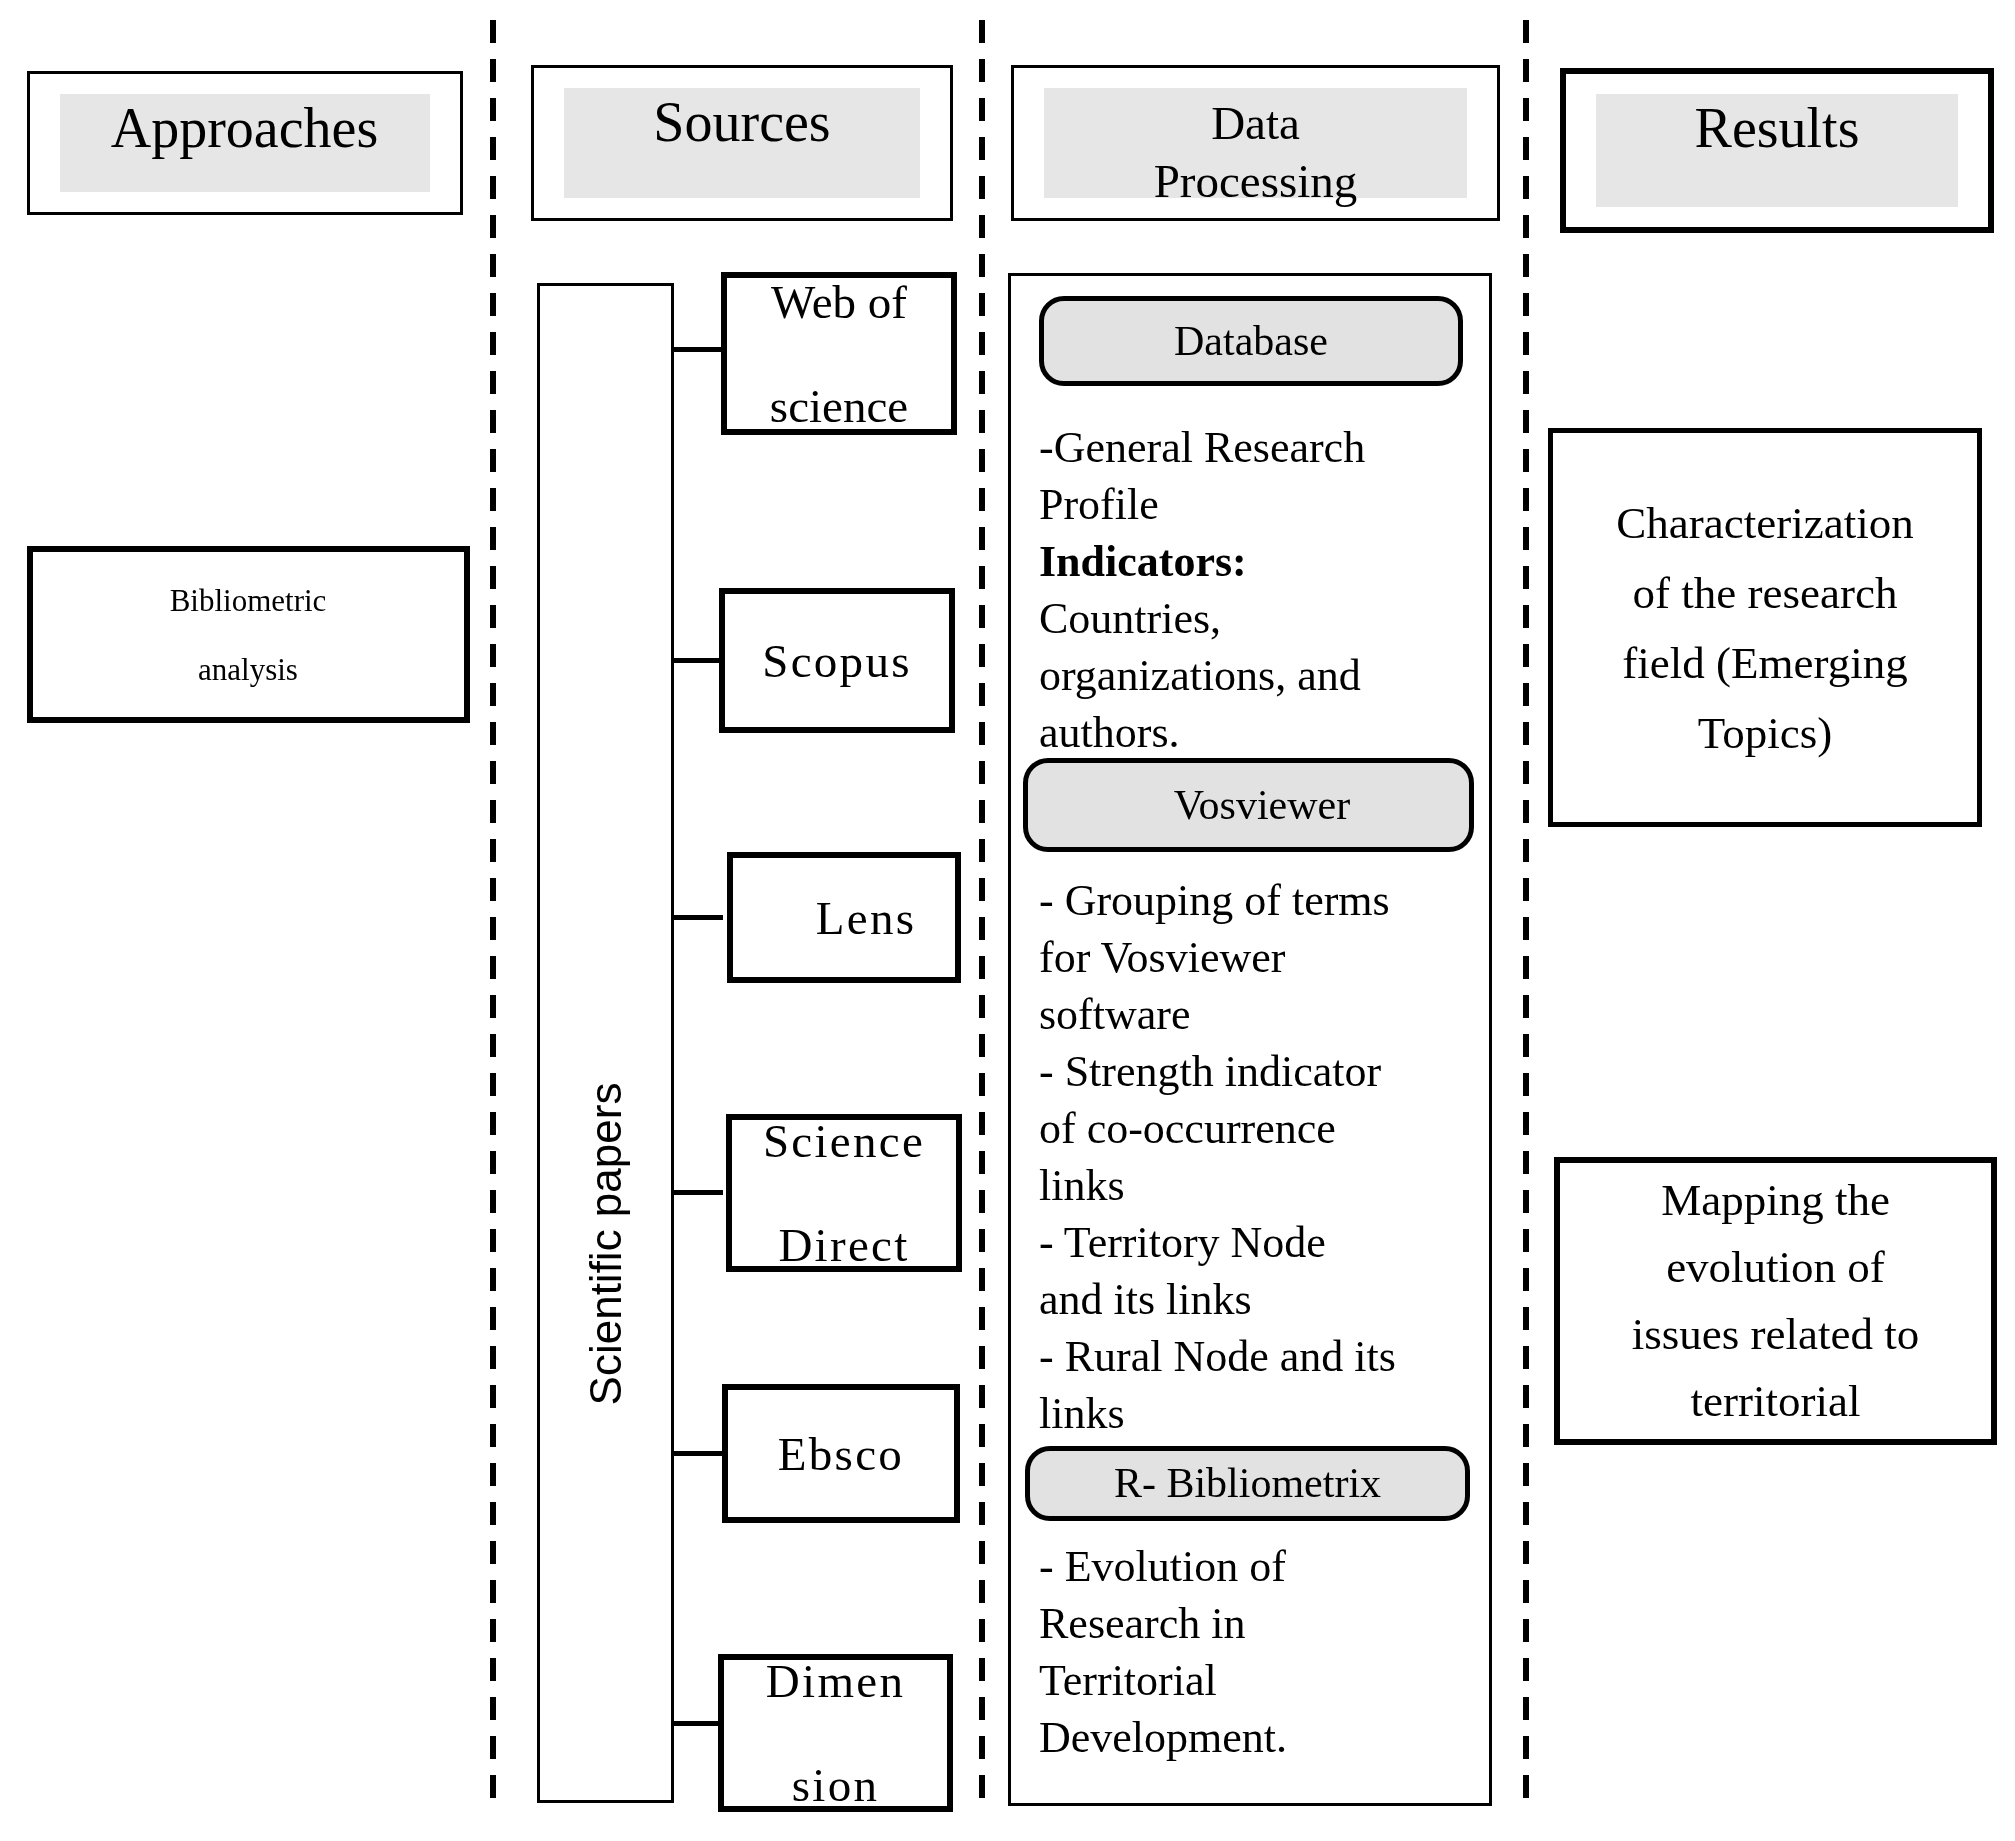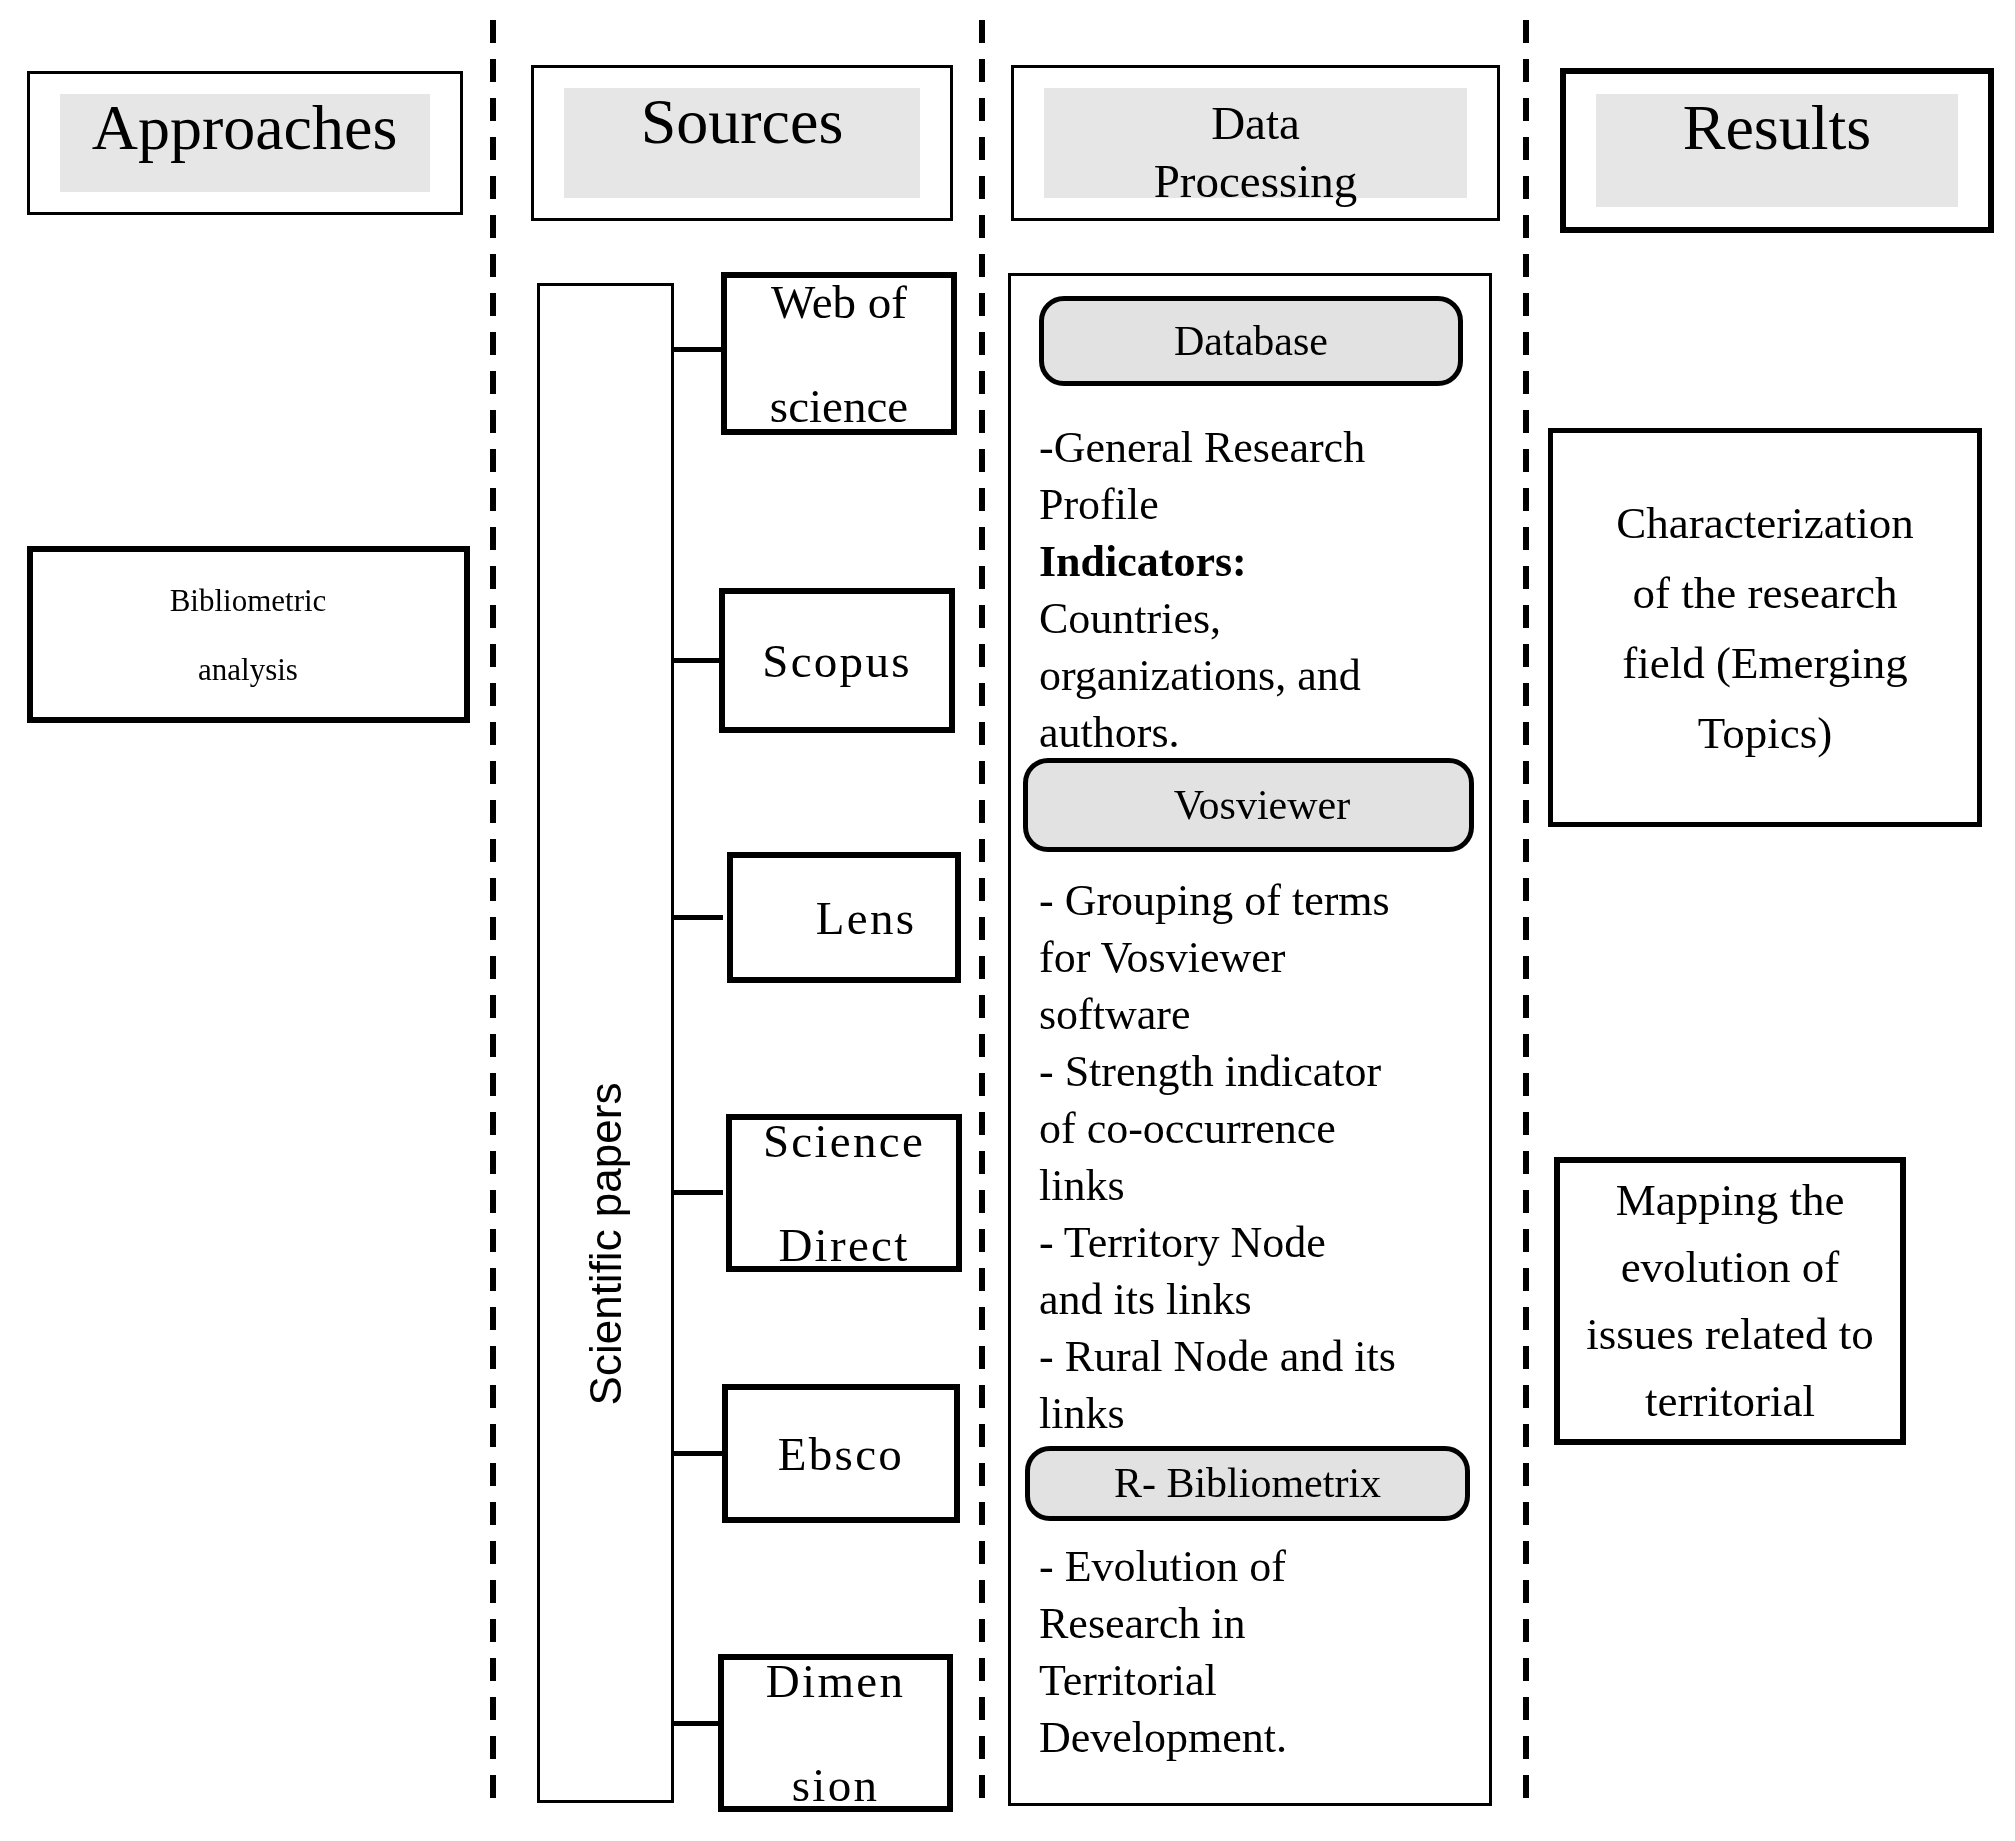--- a/index.html
+++ b/index.html
@@ -11,21 +11,21 @@
          background:repeating-linear-gradient(to bottom,#000 0 23.4px,transparent 23.4px 39px);}
 
   
   .hdr{position:absolute;border:3.9px solid #000;background:#fff;box-sizing:border-box;
        padding:20px 30px;}
   .hdr.b4{border-width:3.1px;}
   .hdr.b8{border-width:6.2px;}
   .hdr-fill{width:100%;height:100%;background:#e6e6e6;box-sizing:border-box;
             display:flex;flex-direction:column;align-items:center;justify-content:flex-start;
             padding-top:6.2px;text-align:center;}
-  .hdr-text{font-size:64px;line-height:56px;}
+  .hdr-text{font-size:56px;line-height:56px;}
   .hdr-line{font-size:47px;line-height:58px;}
 
   
   .obox{position:absolute;border:5.5px solid #000;background:#fff;box-sizing:border-box;
         display:flex;align-items:center;justify-content:center;text-align:center;}
   .obox .ln{font-size:31px;line-height:69px;}
   .res .ln{font-size:45px;line-height:70px;}
   .res2 .ln{font-size:45px;line-height:67px;}
 
   
@@ -184,21 +184,21 @@
 
   <div class="obox res" style="left:1548px;top:428px;width:434px;height:399px;">
     <div>
       <div class="ln">Characterization</div>
       <div class="ln">of the research</div>
       <div class="ln">field (Emerging</div>
       <div class="ln">Topics)</div>
     </div>
   </div>
 
-  <div class="obox res2" style="left:1554px;top:1157px;width:352px;height:288px;border-width:6.2px;">
+  <div class="obox res2" style="left:1554px;top:1157px;width:443px;height:288px;border-width:6.2px;">
     <div>
       <div class="ln">Mapping the</div>
       <div class="ln">evolution of</div>
       <div class="ln">issues related to</div>
       <div class="ln">territorial</div>
     </div>
   </div>
 
 </div>
 

